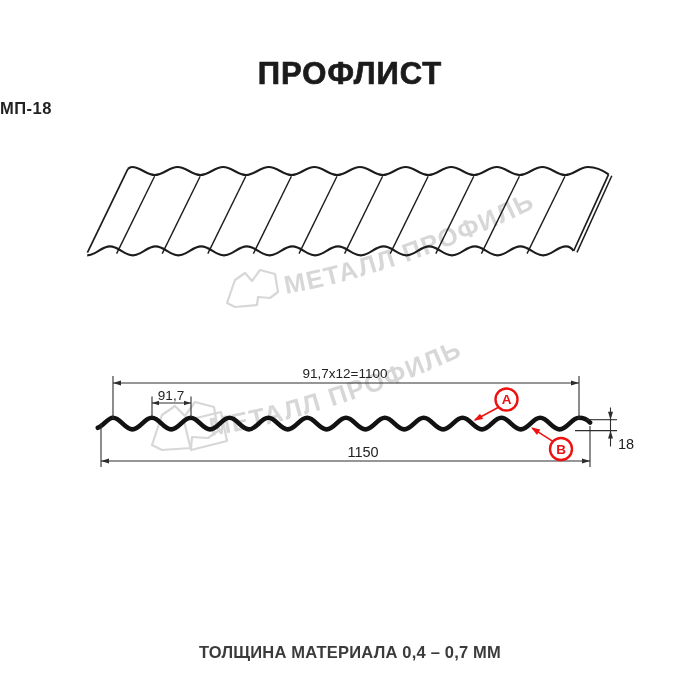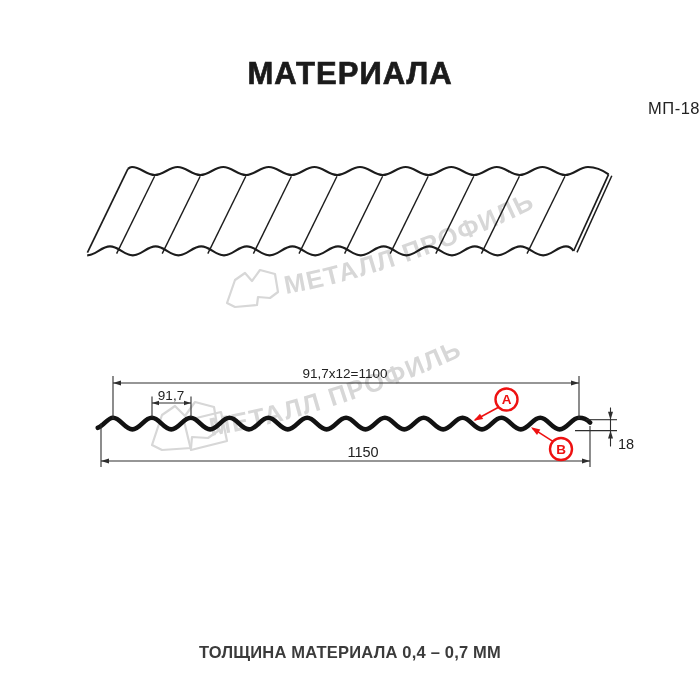--- a/index.html
+++ b/index.html
@@ -1,36 +1,36 @@
 <!DOCTYPE html>
 <html><head>
 <meta charset="utf-8">
 <style>
   html,body{margin:0;padding:0;background:#fff;}
   .stage{position:relative;width:700px;height:700px;background:#ffffff;overflow:hidden;
          font-family:"Liberation Sans",sans-serif;}
   .page-title{position:absolute;top:56px;left:0;right:0;text-align:center;
       font-size:31px;font-weight:700;letter-spacing:1px;color:#1b1b1b;
       -webkit-text-stroke:0.7px #1b1b1b;}
-  .page-subtitle{position:absolute;top:99px;left:0;right:0;text-align:right;
-      font-size:16.5px;font-weight:400;letter-spacing:0.5px;color:#222;}
+  .page-subtitle{position:absolute;top:99px;left:0;right:0;text-align:left;
+      font-size:16.5px;font-weight:700;letter-spacing:0.5px;color:#222;}
   .footer-note{position:absolute;top:617px;left:0;right:0;text-align:center;
       font-size:16.5px;font-weight:700;letter-spacing:0.2px;color:#3b3b3b;margin-top:26px;}
   svg text{font-family:"Liberation Sans",sans-serif;}
   .dim-label{font-size:13.5px;fill:#222;}
   .dim-label-lg{font-size:14.5px;fill:#222;}
   .marker-letter{font-size:13.5px;font-weight:700;fill:#ee1111;}
   .wm-text{font-size:25.5px;font-weight:700;fill:#d7d7d7;letter-spacing:1.5px;}
 </style>
 </head>
 <body>
 
 <div class="stage">
 
-  <div class="page-title">МАТЕРИАЛА</div>
+  <div class="page-title">ПРОФЛИСТ</div>
   <div class="page-subtitle">МП-18</div>
 
   <svg width="700" height="700" viewBox="0 0 700 700">
 
     <g>
       <path d="M 227,303 L 235,280 L 245,273 L 252,281 L 260,270 L 275,274 L 278,292 L 270,298 L 258,297 L 257,305 L 235,307 Z" fill="none" stroke="#d7d7d7" stroke-width="2.2" stroke-linejoin="round"></path>
       <path id="wmArcTop" d="M 286,294 Q 400,274 534,208" fill="none"></path>
       <text class="wm-text">
         <textPath href="#wmArcTop">МЕТАЛЛ ПРОФИЛЬ</textPath>
       </text>

